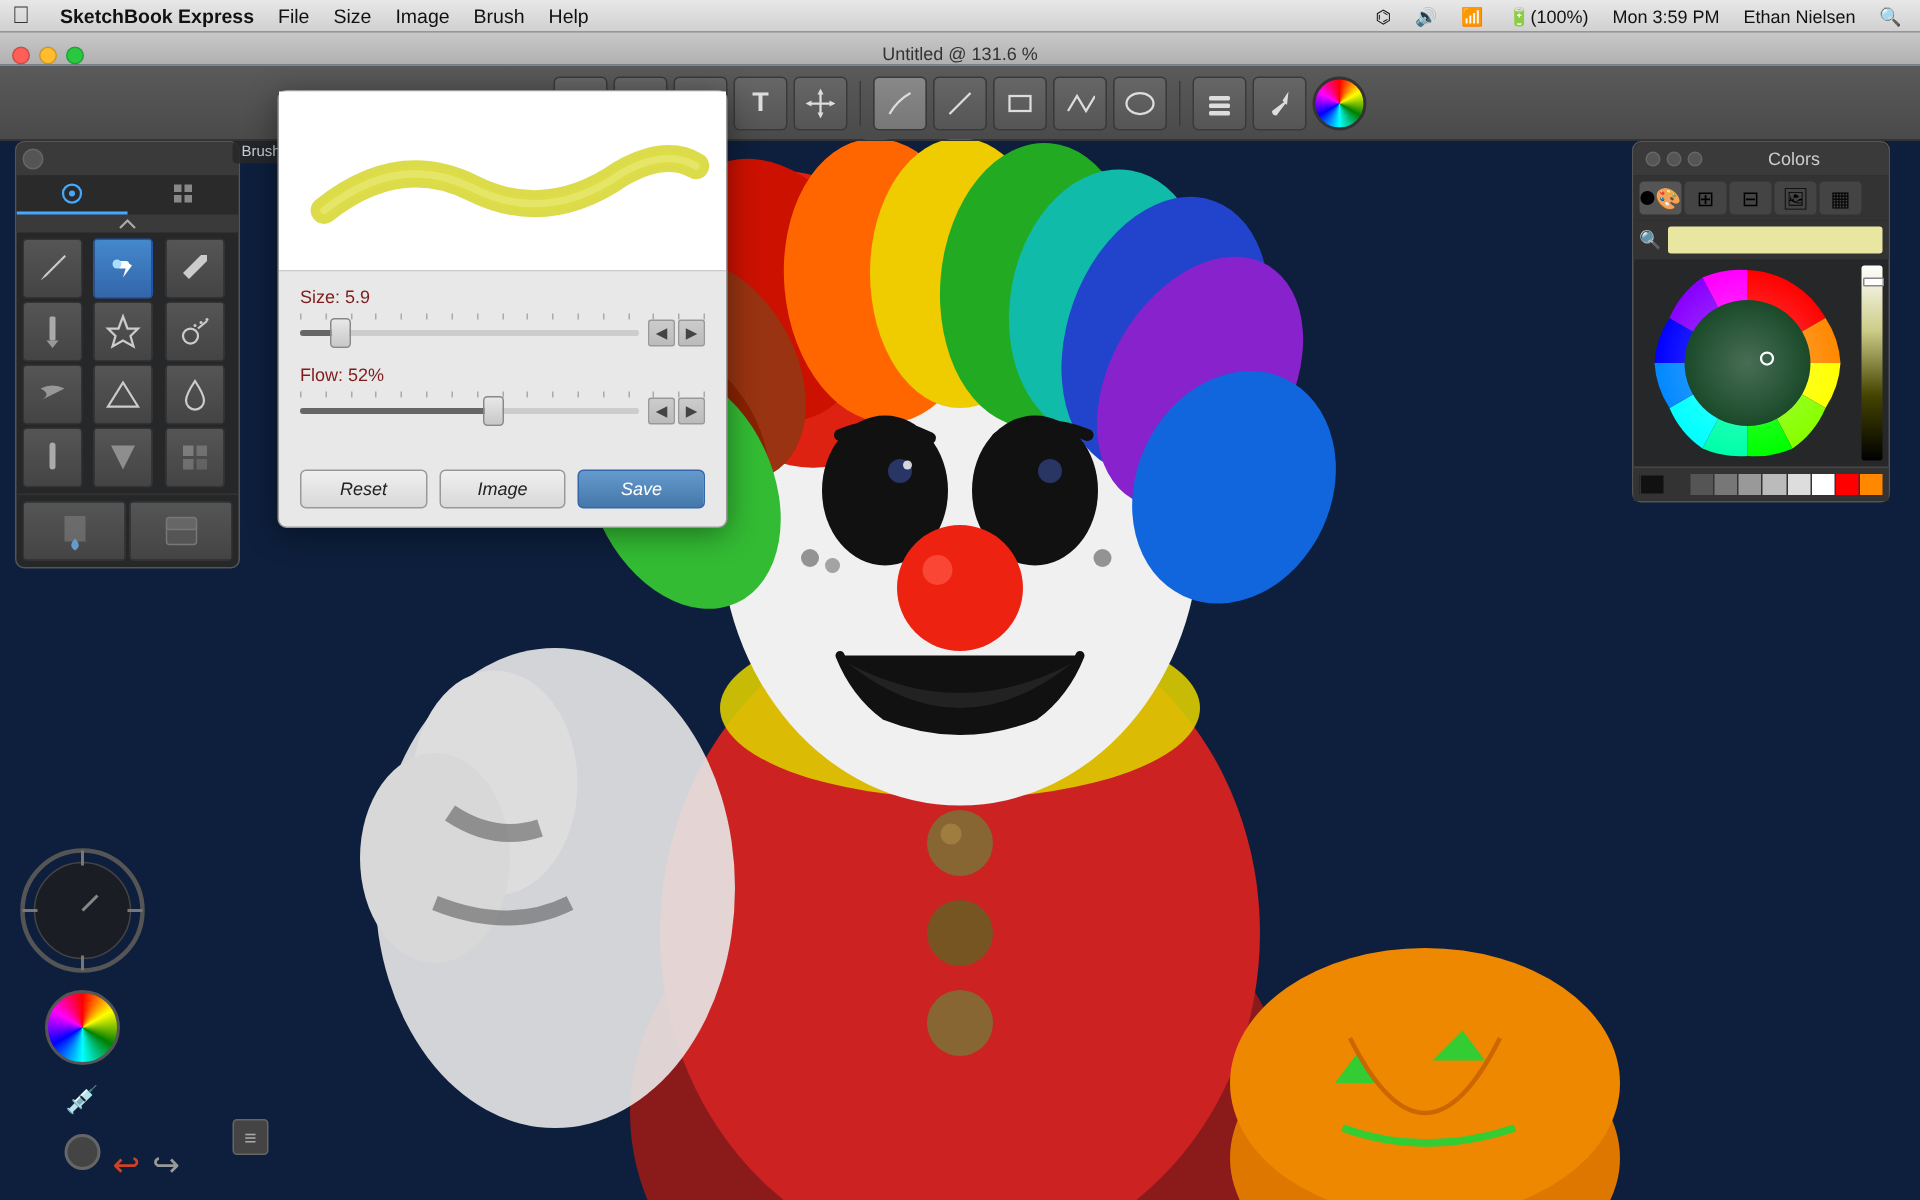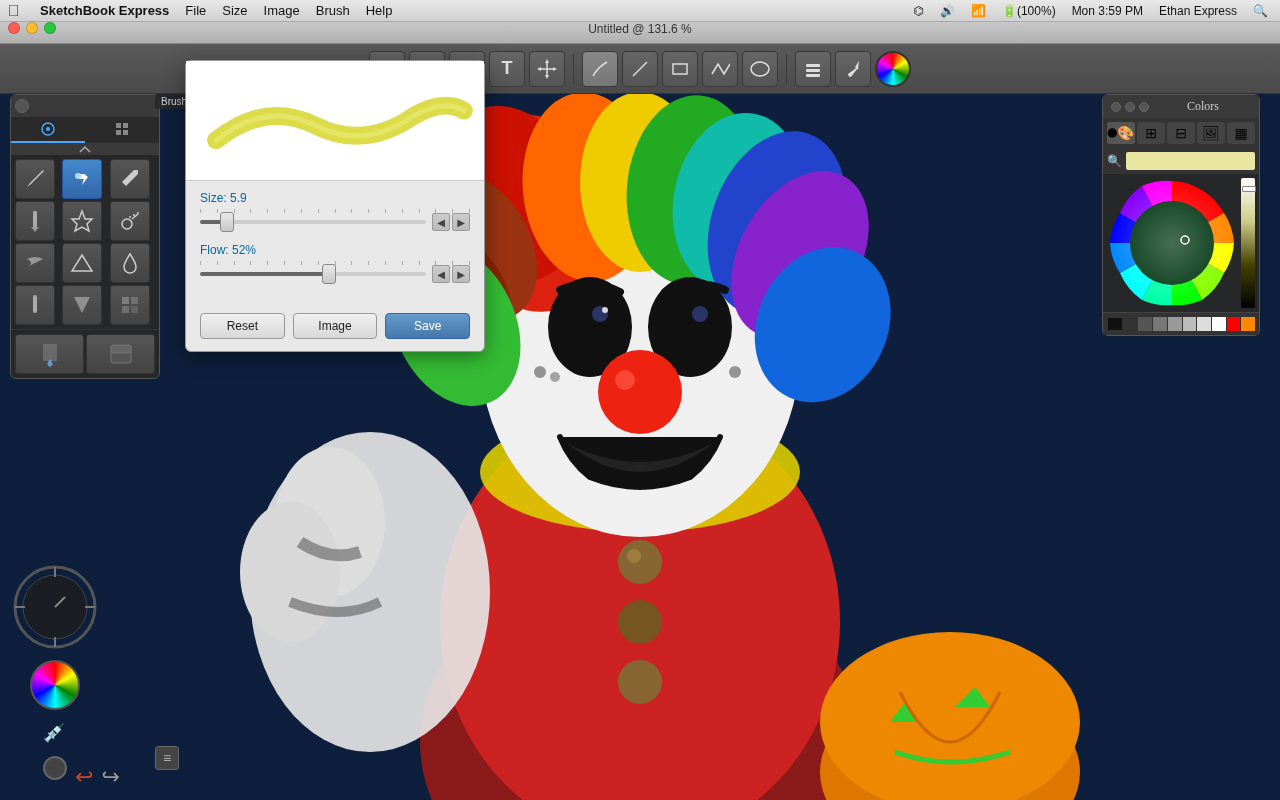--- a/index.html
+++ b/index.html
@@ -51,21 +51,21 @@
     .menubar-right span { padding: 0 4px; }
 
     
     #app-titlebar {
       width: 100%;
       height: 22px;
       background: linear-gradient(to bottom, #c8c8c8, #b0b0b0);
       position: absolute;
       top: 22px;
       display: flex;
-      align-items: flex-start;
+      align-items: flex-end;
       justify-content: center;
       border-bottom: 1px solid #888;
       z-index: 100;
     }
     .traffic-lights {
       position: absolute;
       left: 8px;
       display: flex;
       gap: 6px;
     }
@@ -313,21 +313,21 @@
       align-items: center;
       justify-content: center;
       cursor: pointer;
       font-size: 18px;
     }
     .param-row {
       margin-bottom: 12px;
     }
     .param-label {
       font-size: 12px;
-      color: #0369a1;
+      color: #7f1d1d;
       margin-bottom: 4px;
     }
     .slider-row {
       display: flex;
       align-items: center;
       gap: 6px;
     }
     .slider-track {
       flex: 1;
       height: 4px;
@@ -388,38 +388,38 @@
     .dialog-btn {
       flex: 1;
       padding: 5px 10px;
       border-radius: 4px;
       border: 1px solid #999;
       background: linear-gradient(to bottom, #f0f0f0, #d8d8d8);
       cursor: pointer;
       font-size: 12px;
       color: #222;
       text-align: center;
+      font-style: italic;
     }
     .dialog-btn.primary {
       background: linear-gradient(to bottom, #6699cc, #4477aa);
       color: white;
       border-color: #3366aa;
     }
 
     
     #colors-panel {
       position: absolute;
       top: 94px;
       right: 20px;
-      width: 158px;
+      width: 172px;
       background: rgba(40,40,40,0.95);
       border-radius: 6px;
       border: 1px solid #555;
       z-index: 60;
-      font-family: Liberation Serif, serif;
     }
     .colors-header {
       background: #3a3a3a;
       border-radius: 6px 6px 0 0;
       padding: 4px 8px;
       display: flex;
       align-items: center;
       gap: 6px;
     }
     .colors-traffic {
@@ -547,21 +547,21 @@
   <span class="menubar-item">Size</span>
   <span class="menubar-item">Image</span>
   <span class="menubar-item">Brush</span>
   <span class="menubar-item">Help</span>
   <div class="menubar-right">
     <span>⌬</span>
     <span>🔊</span>
     <span>📶</span>
     <span>🔋(100%)</span>
     <span>Mon 3:59 PM</span>
-    <span>Ethan Express</span>
+    <span>Ethan Nielsen</span>
     <span>🔍</span>
   </div>
 </div>
 
 <div id="app-titlebar">
   <div class="traffic-lights">
     <div class="traffic-light tl-red"></div>
     <div class="traffic-light tl-yellow"></div>
     <div class="traffic-light tl-green"></div>
   </div>

